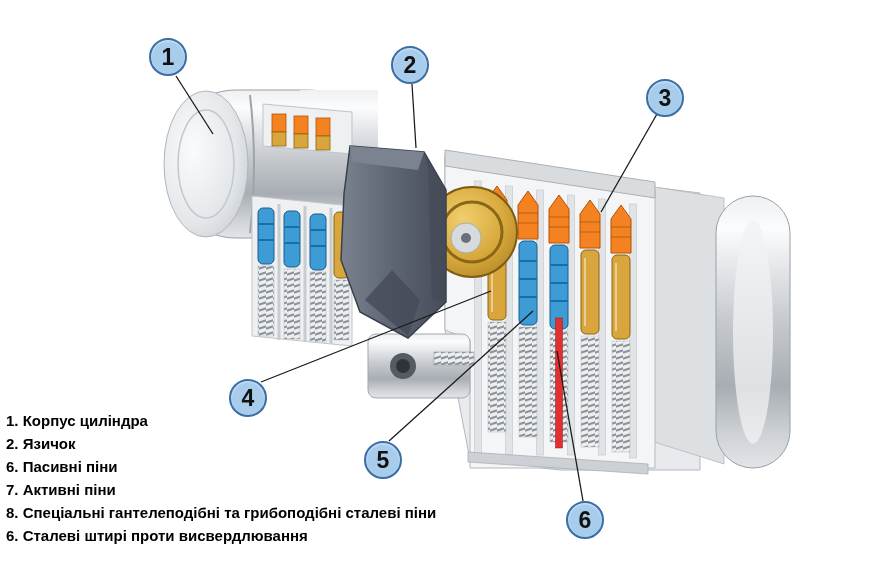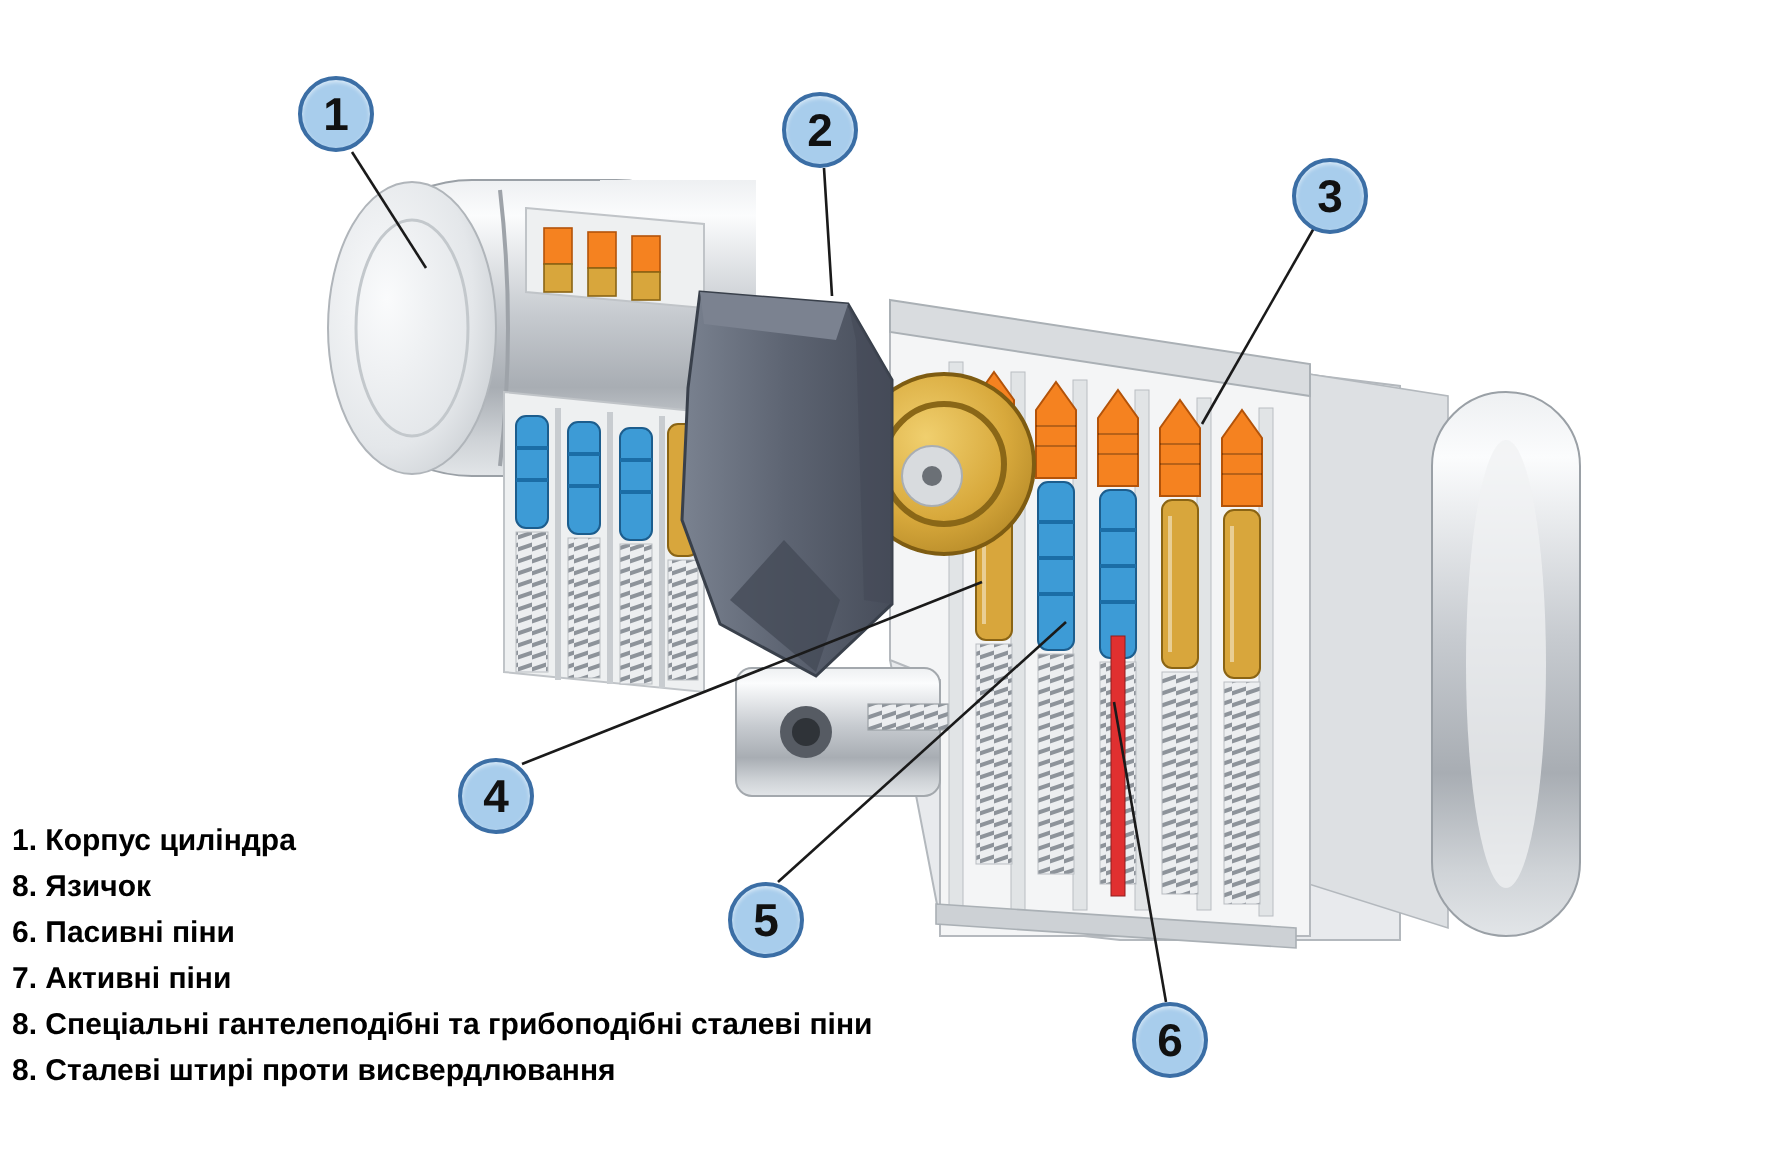--- a/index.html
+++ b/index.html
@@ -206,20 +206,20 @@
     </div>
   <div class="callout" style="left:364px;top:441px">
       <span>5</span>
     </div>
   <div class="callout" style="left:566px;top:501px">
       <span>6</span>
     </div>
 
   <div class="legend">
     <p>1. Корпус циліндра</p>
-    <p>8. Язичок</p>
+    <p>2. Язичок</p>
     <p>6. Пасивні піни</p>
     <p>7. Активні піни</p>
     <p>8. Спеціальні гантелеподібні та грибоподібні сталеві піни</p>
-    <p>8. Сталеві штирі проти висвердлювання</p>
+    <p>6. Сталеві штирі проти висвердлювання</p>
   </div>
 
 </div>
 
 </body></html>

